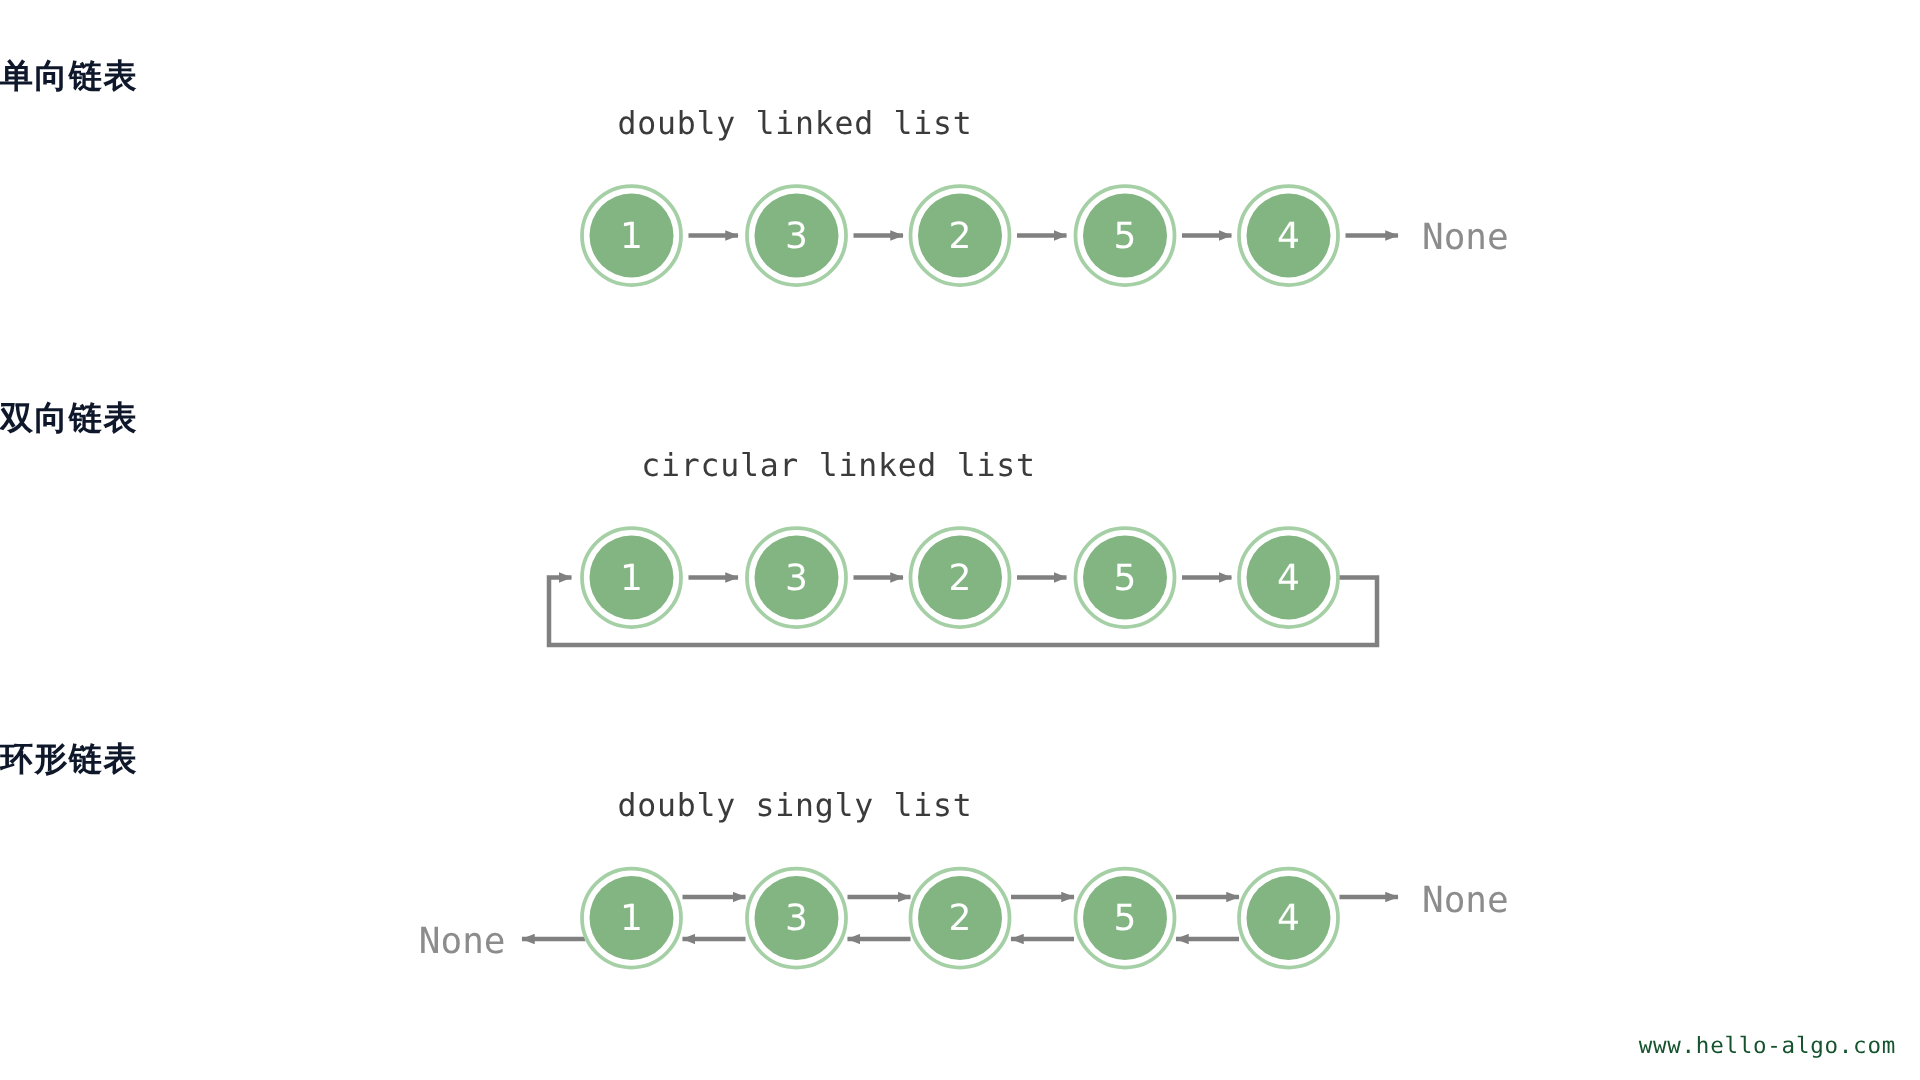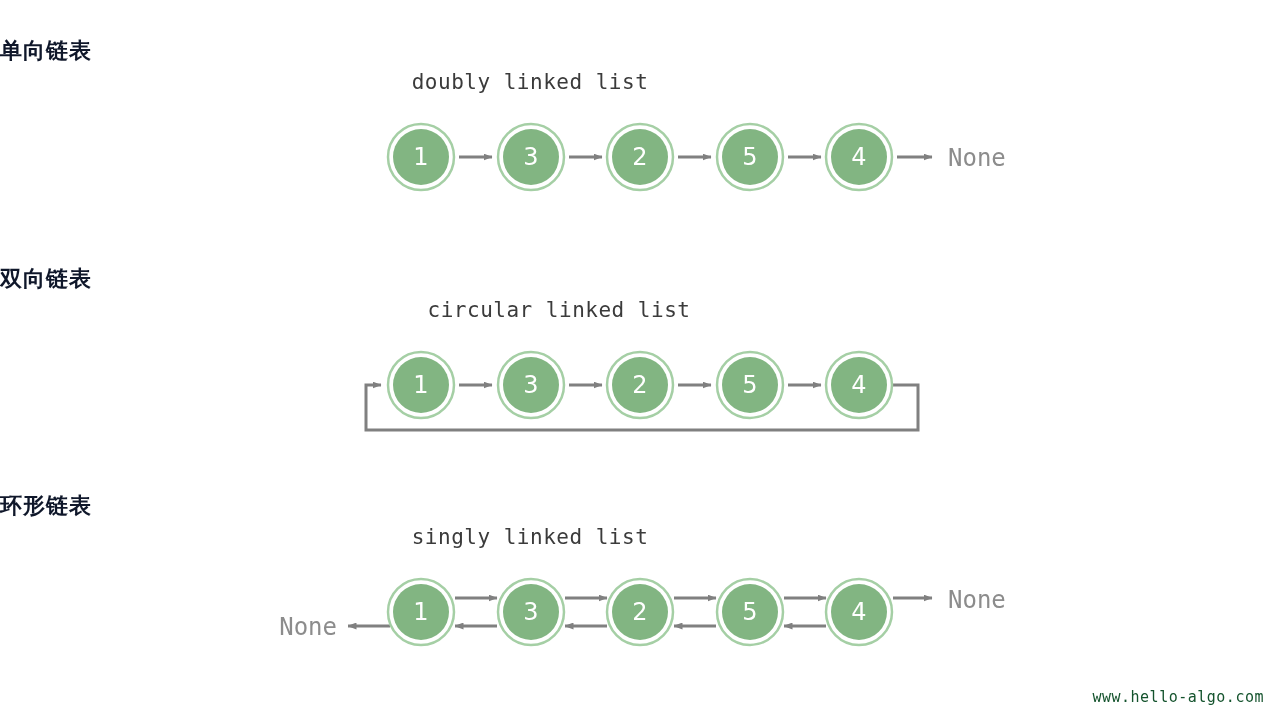--- a/index.html
+++ b/index.html
@@ -75,21 +75,21 @@
   <div class="section-sub" style="top:34px;">doubly linked list</div>
 </div>
 
 <div class="title-wrap" style="top:264px;">
   <div class="section-title">双向链表</div>
   <div class="section-sub" style="top:34px;padding-left:29px;">circular linked list</div>
 </div>
 
 <div class="title-wrap" style="top:491px;">
   <div class="section-title">环形链表</div>
-  <div class="section-sub" style="top:34px;">singly linked list</div>
+  <div class="section-sub" style="top:34px;">doubly singly list</div>
 </div>
 
 <div class="watermark">www.hello-algo.com</div>
 
 <svg id="canvas" viewBox="0 0 1280 720">
   <defs>
     <marker id="arrowhead" markerWidth="9" markerHeight="7" refX="8.5" refY="3.5" orient="auto" markerUnits="userSpaceOnUse">
       <polygon points="0 0, 9 3.5, 0 7" fill="#808080"></polygon>
     </marker>
   </defs>

